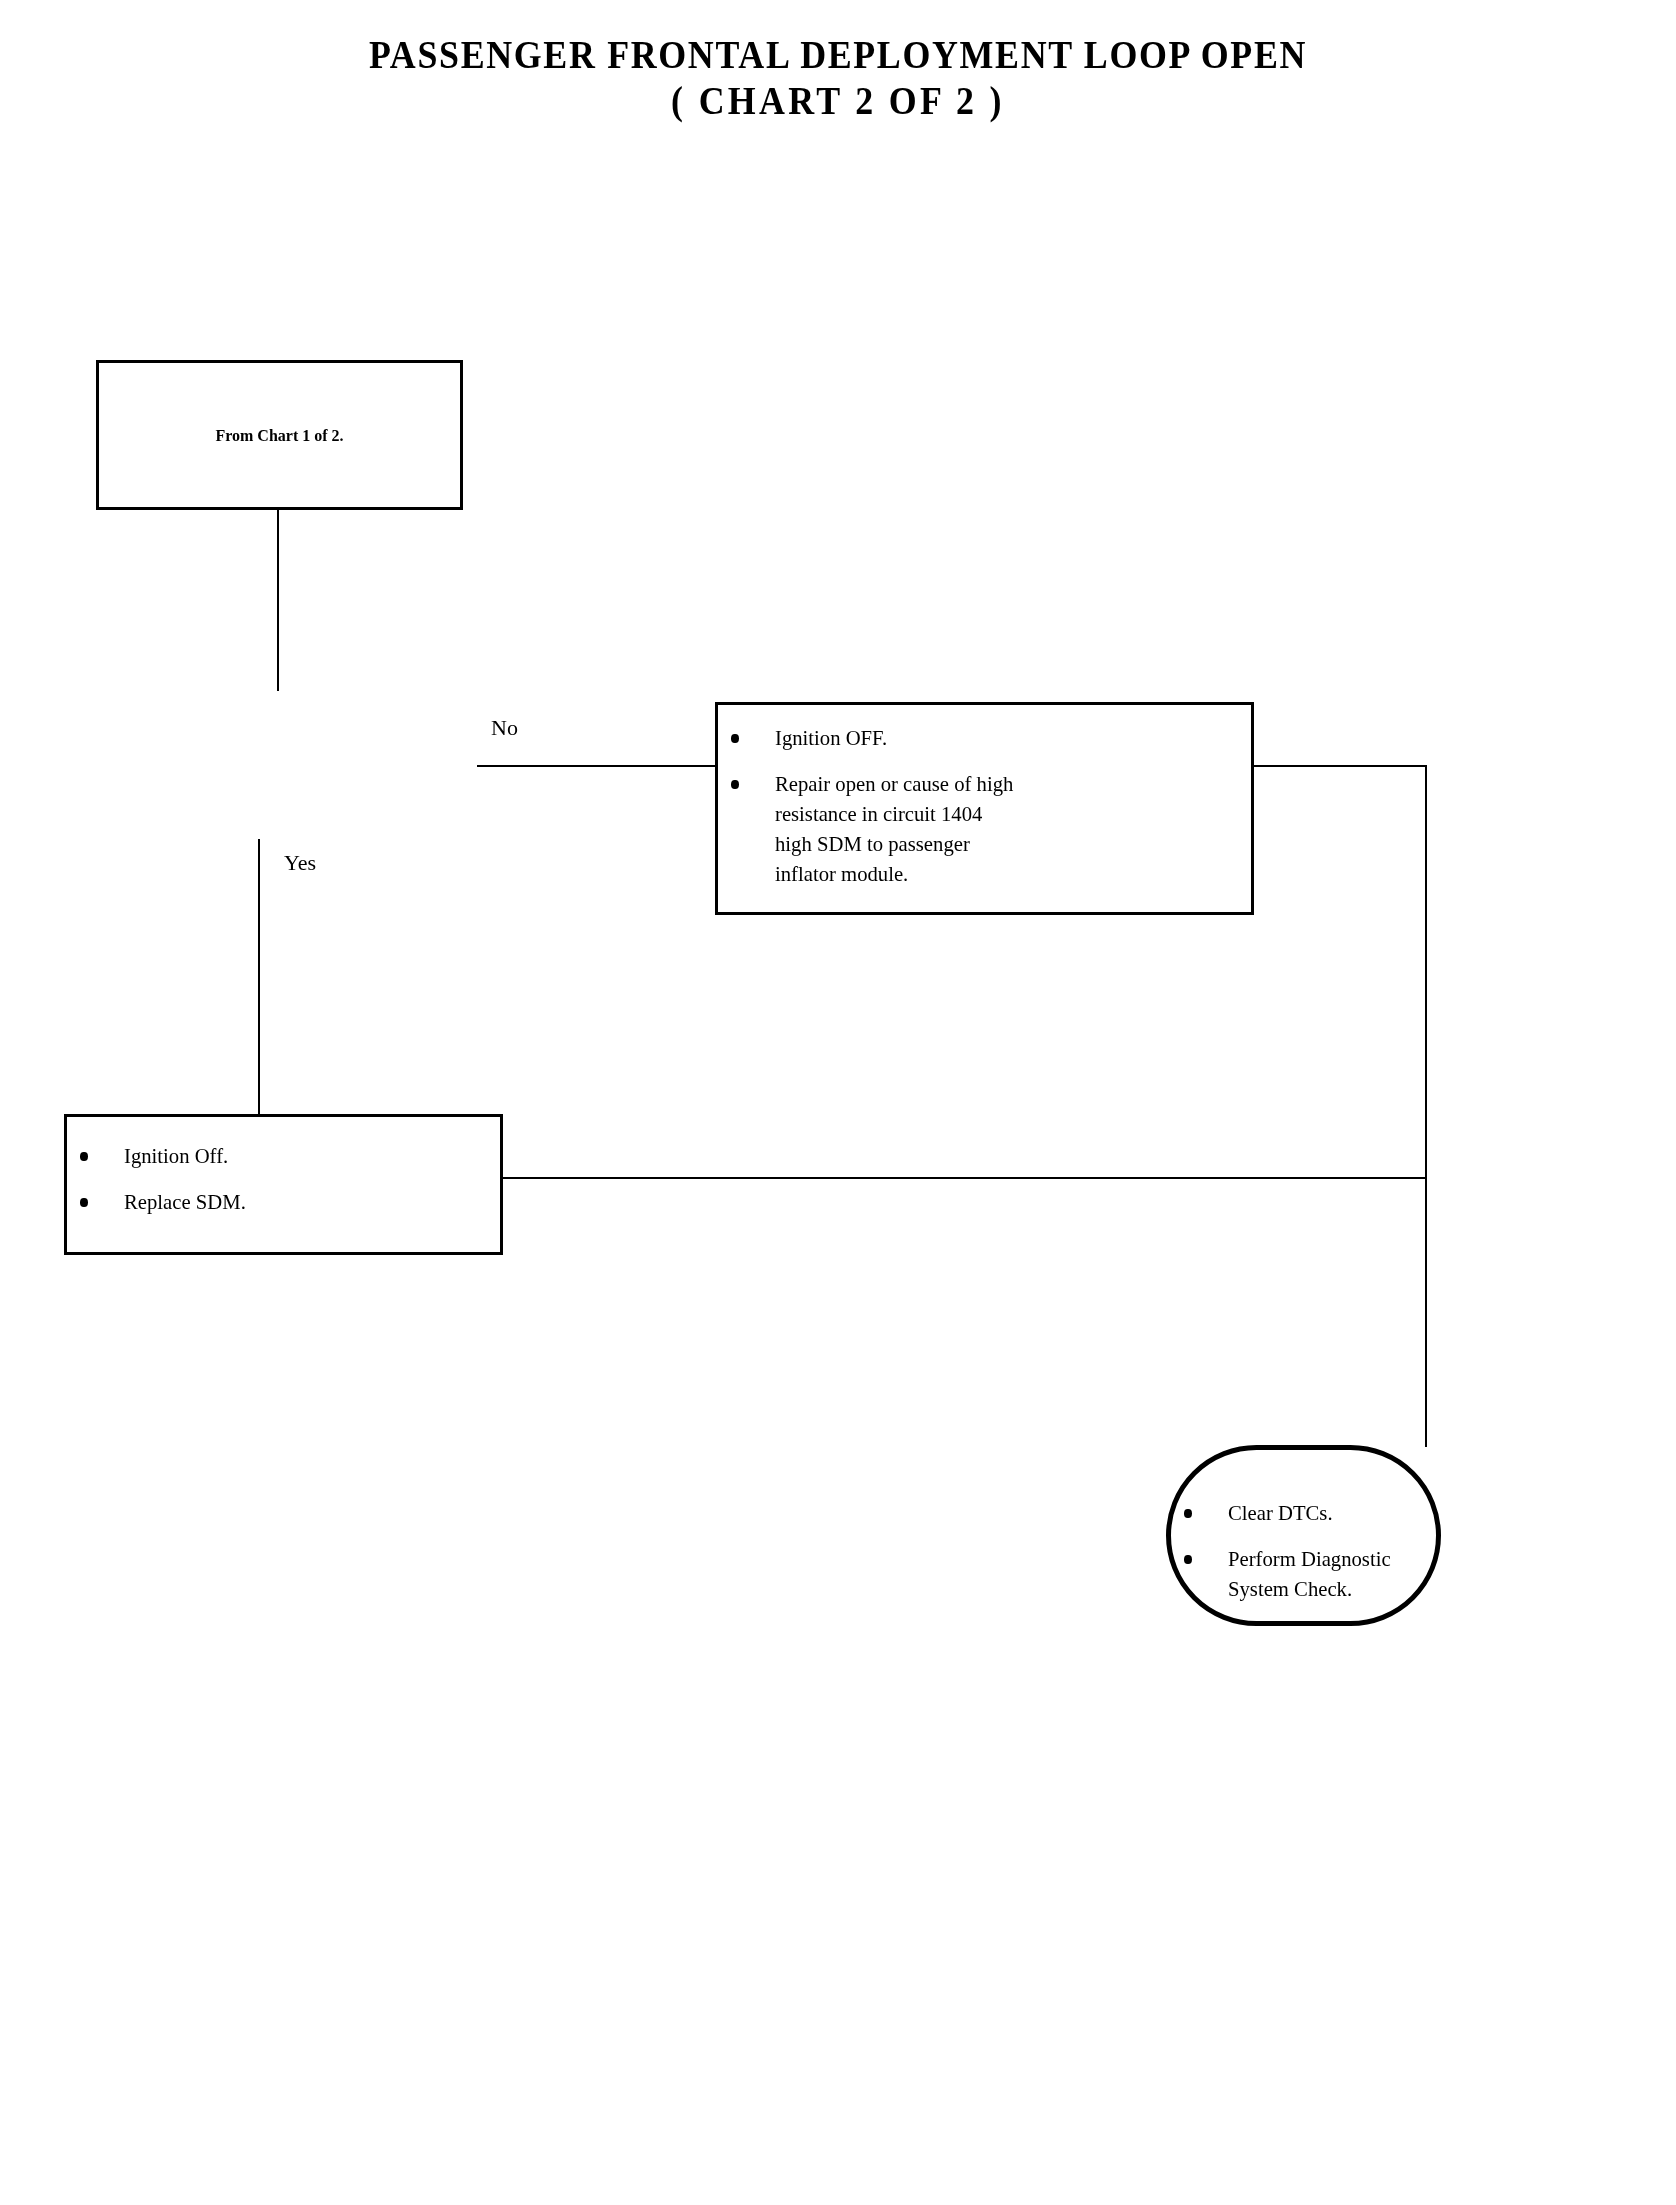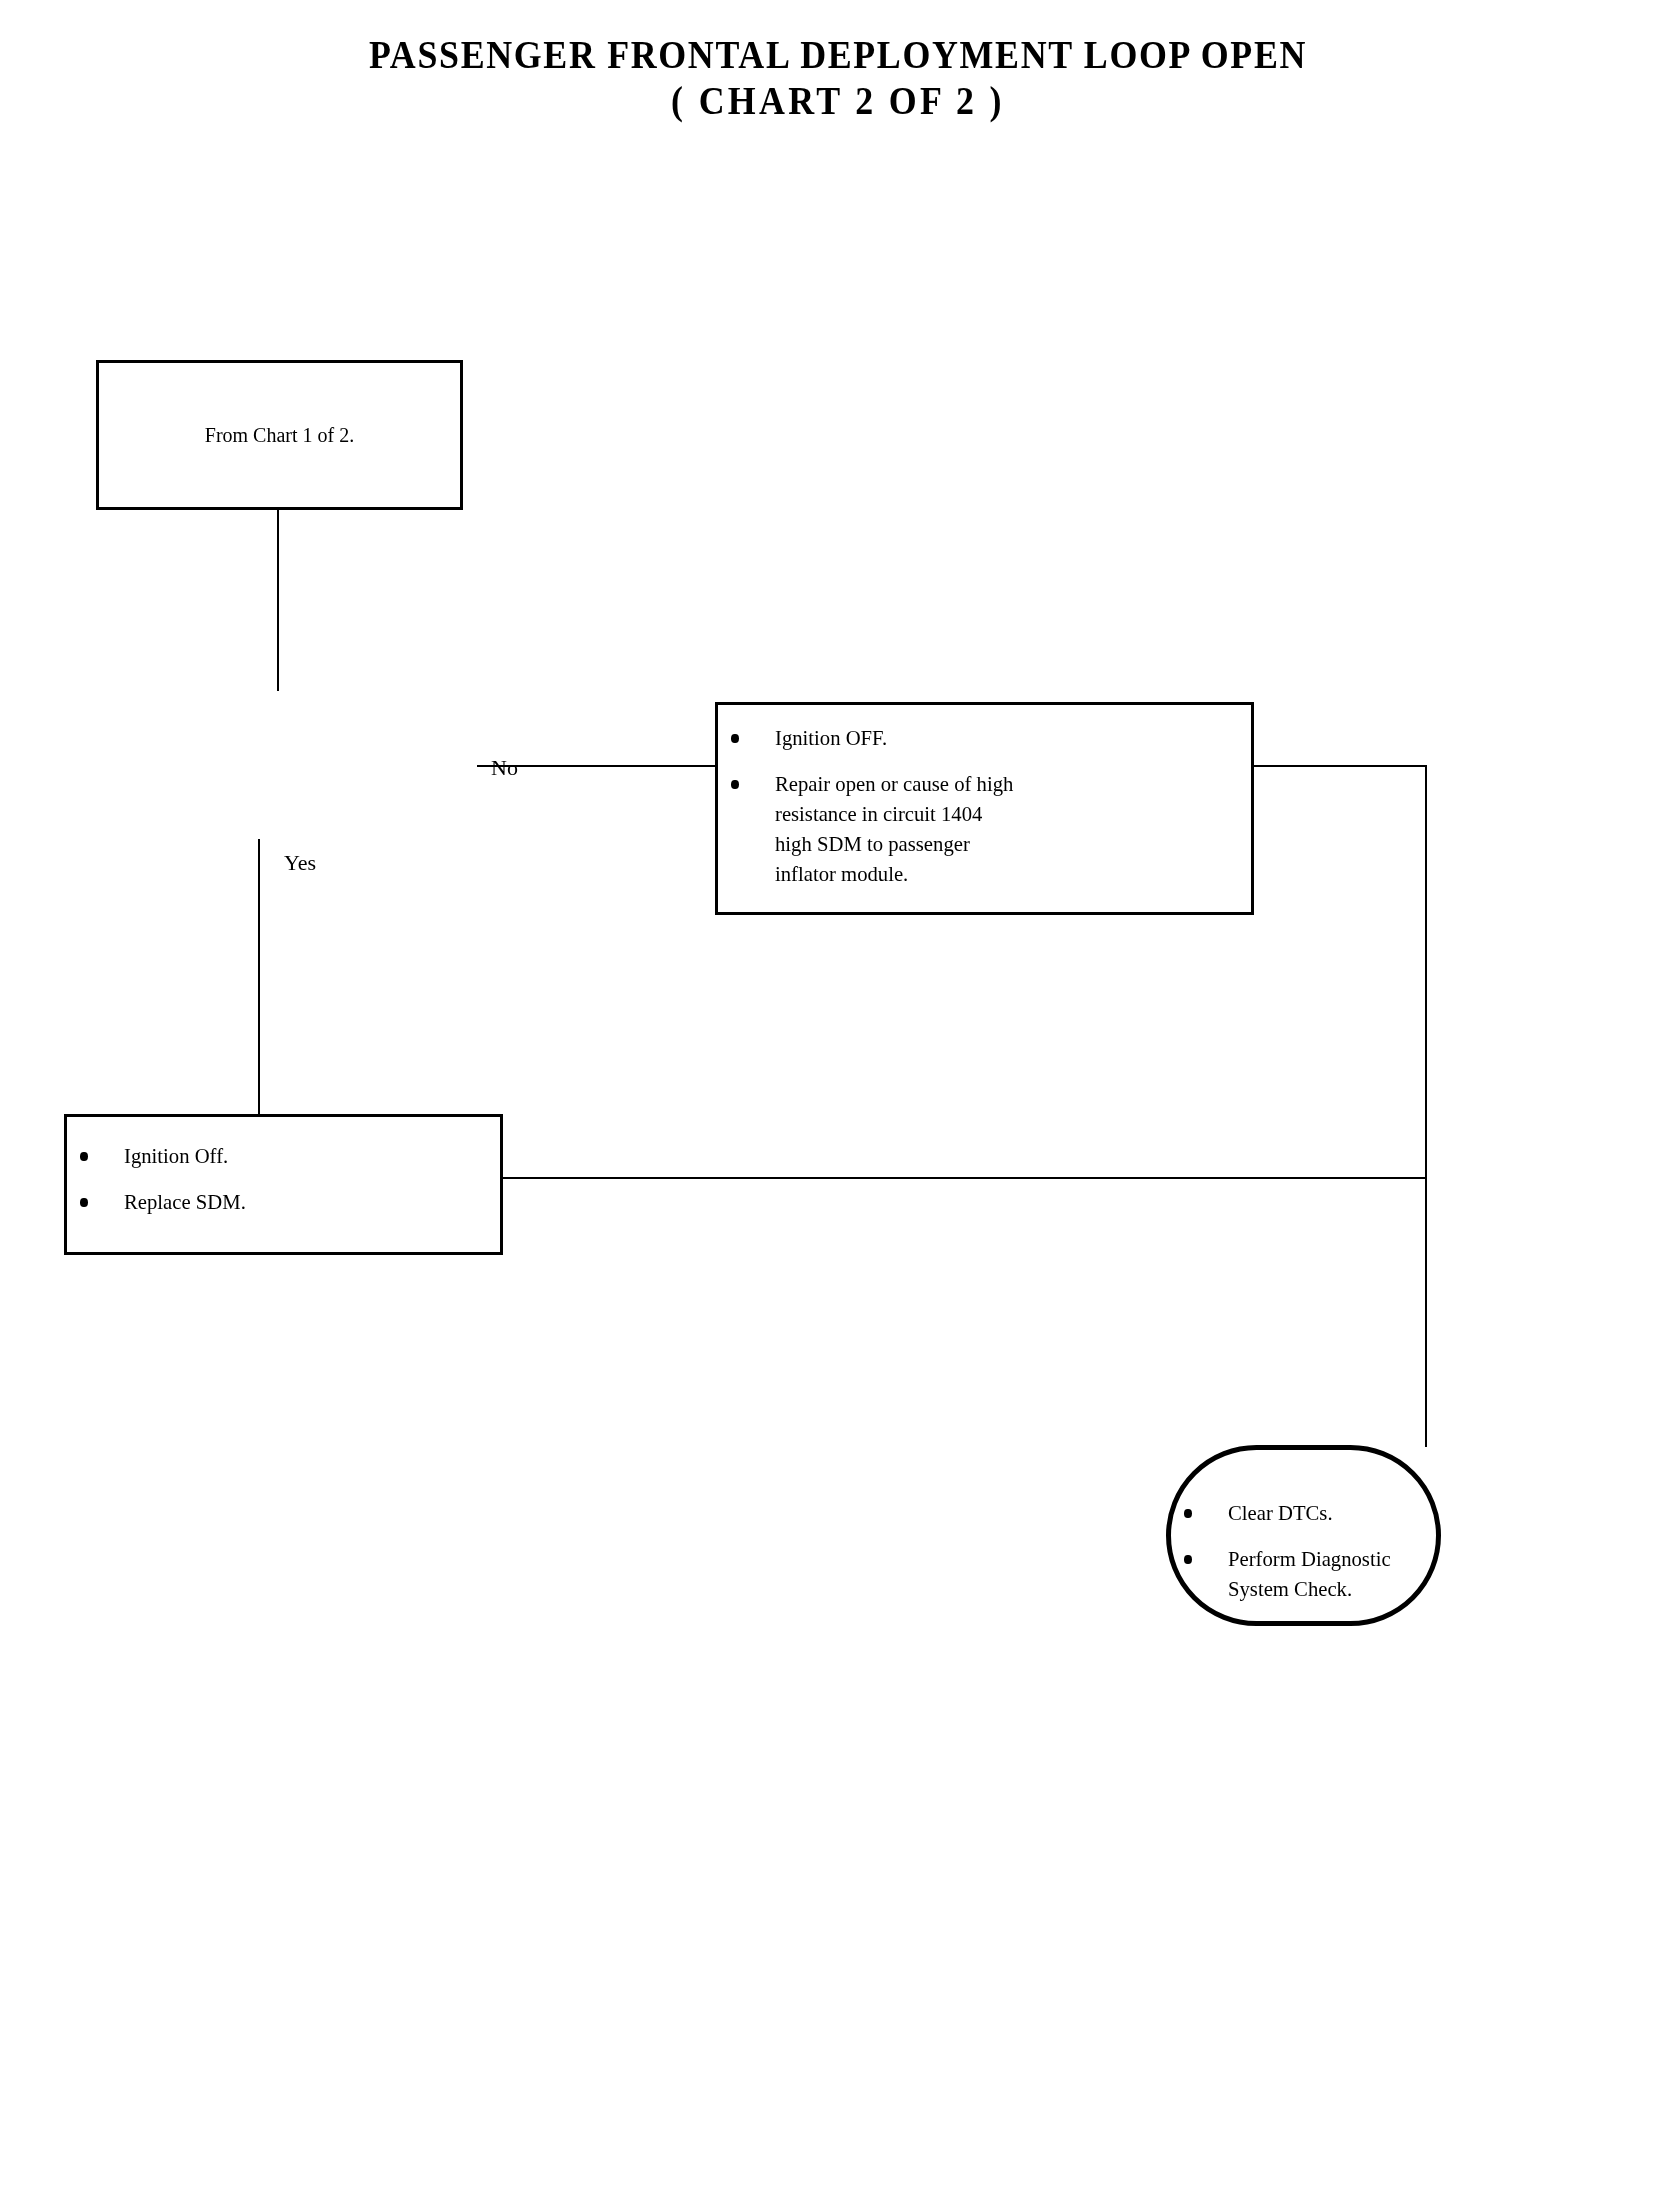--- a/index.html
+++ b/index.html
@@ -51,22 +51,23 @@
     border: 5.5px solid #000000;
     border-radius: 607px;
   }
 
   .centered-text {
     width: 100%;
     height: 100%;
     display: flex;
     align-items: center;
     justify-content: center;
-    font-size: 20px;
+    font-size: 16px;
     line-height: 29px;
+    font-weight: bold;
   }
 
   
   ul.bullets {
     list-style: none;
     margin: 0;
     padding: 0;
   }
   ul.bullets li {
     position: relative;
@@ -123,21 +124,21 @@
     <div class="title-line l2">( CHART 2 OF 2 )</div>
   </div>
 
   <div class="node rect" style="left:96px; top:360px; width:367px; height:150px;">
     <div class="centered-text">From Chart 1 of 2.</div>
   </div>
 
   <div class="conn vline" style="left:277px; top:509px; height:182px;"></div>
 
 
-  <div class="edge-label" style="left:491px; top:716px;margin-top:40px;">No</div>
+  <div class="edge-label" style="left:491px; top:716px;">No</div>
 
   <div class="conn hline" style="left:477px; top:765px; width:239px;"></div>
 
   <div class="node rect" style="left:715px; top:702px; width:539px; height:213px;">
     <ul class="bullets" style="margin-top:18px;">
       <li>
         <span class="dot"></span>
         <span>Ignition OFF.</span>
       </li>
       <li>

